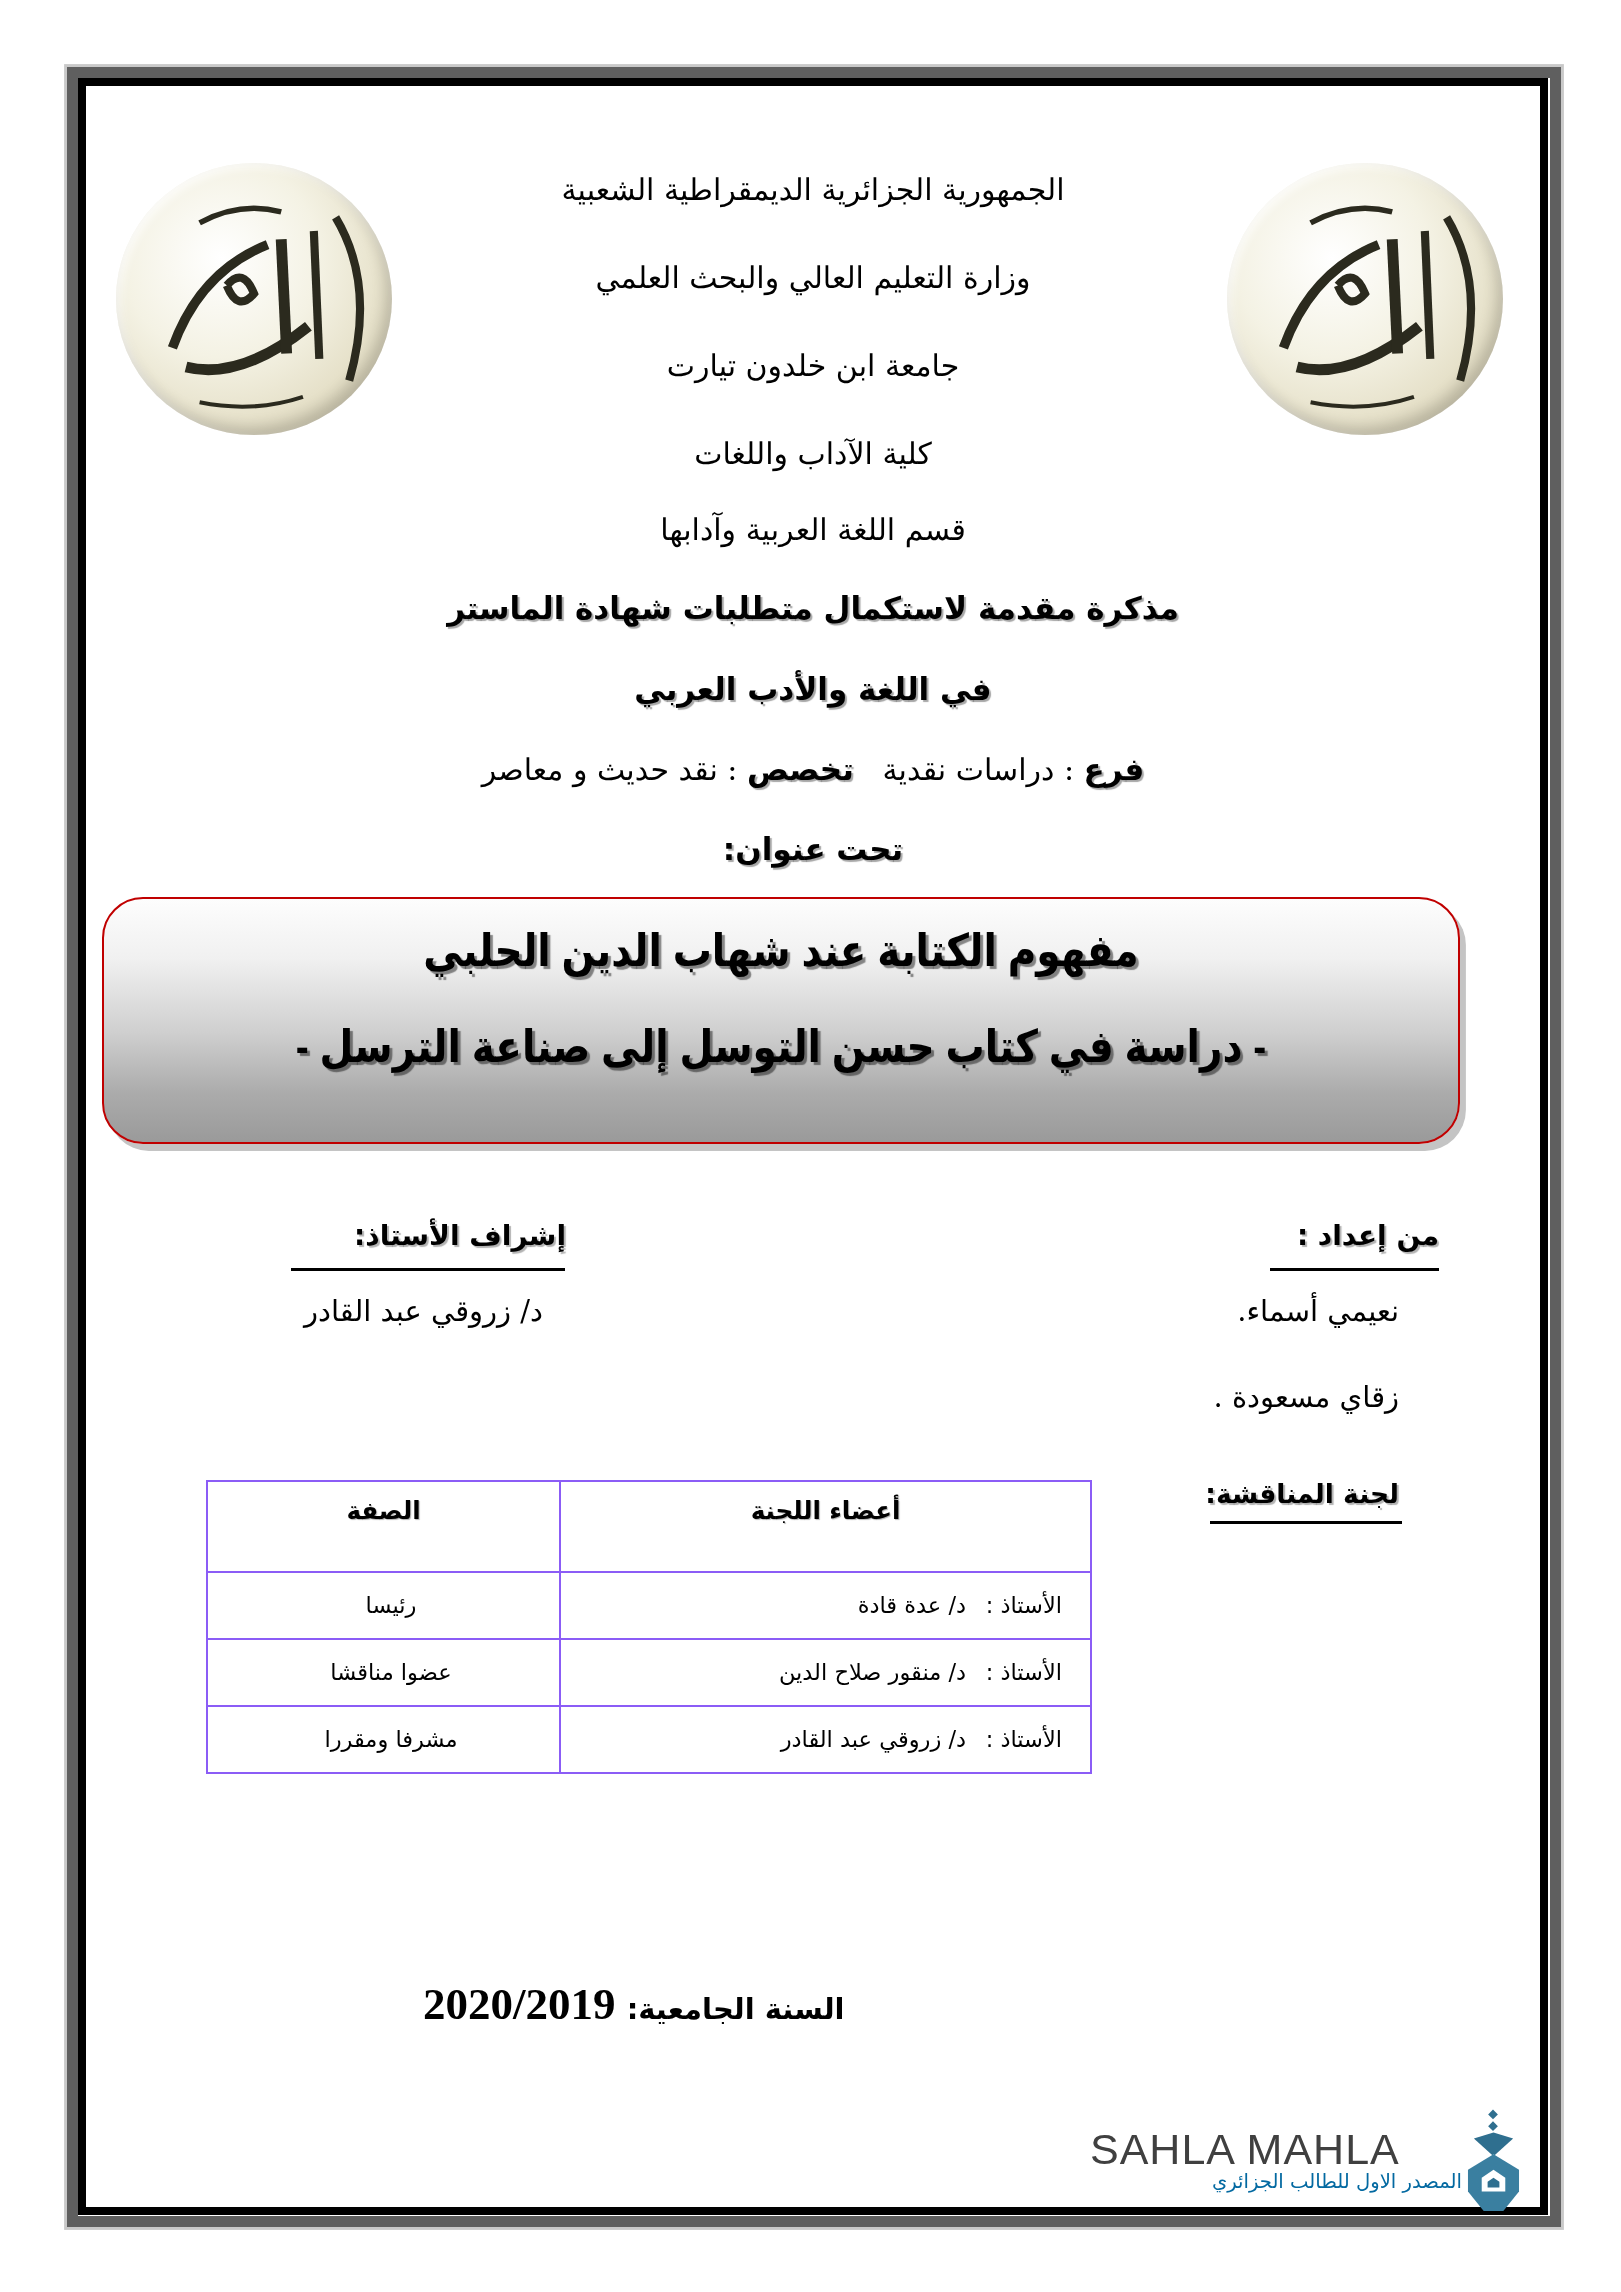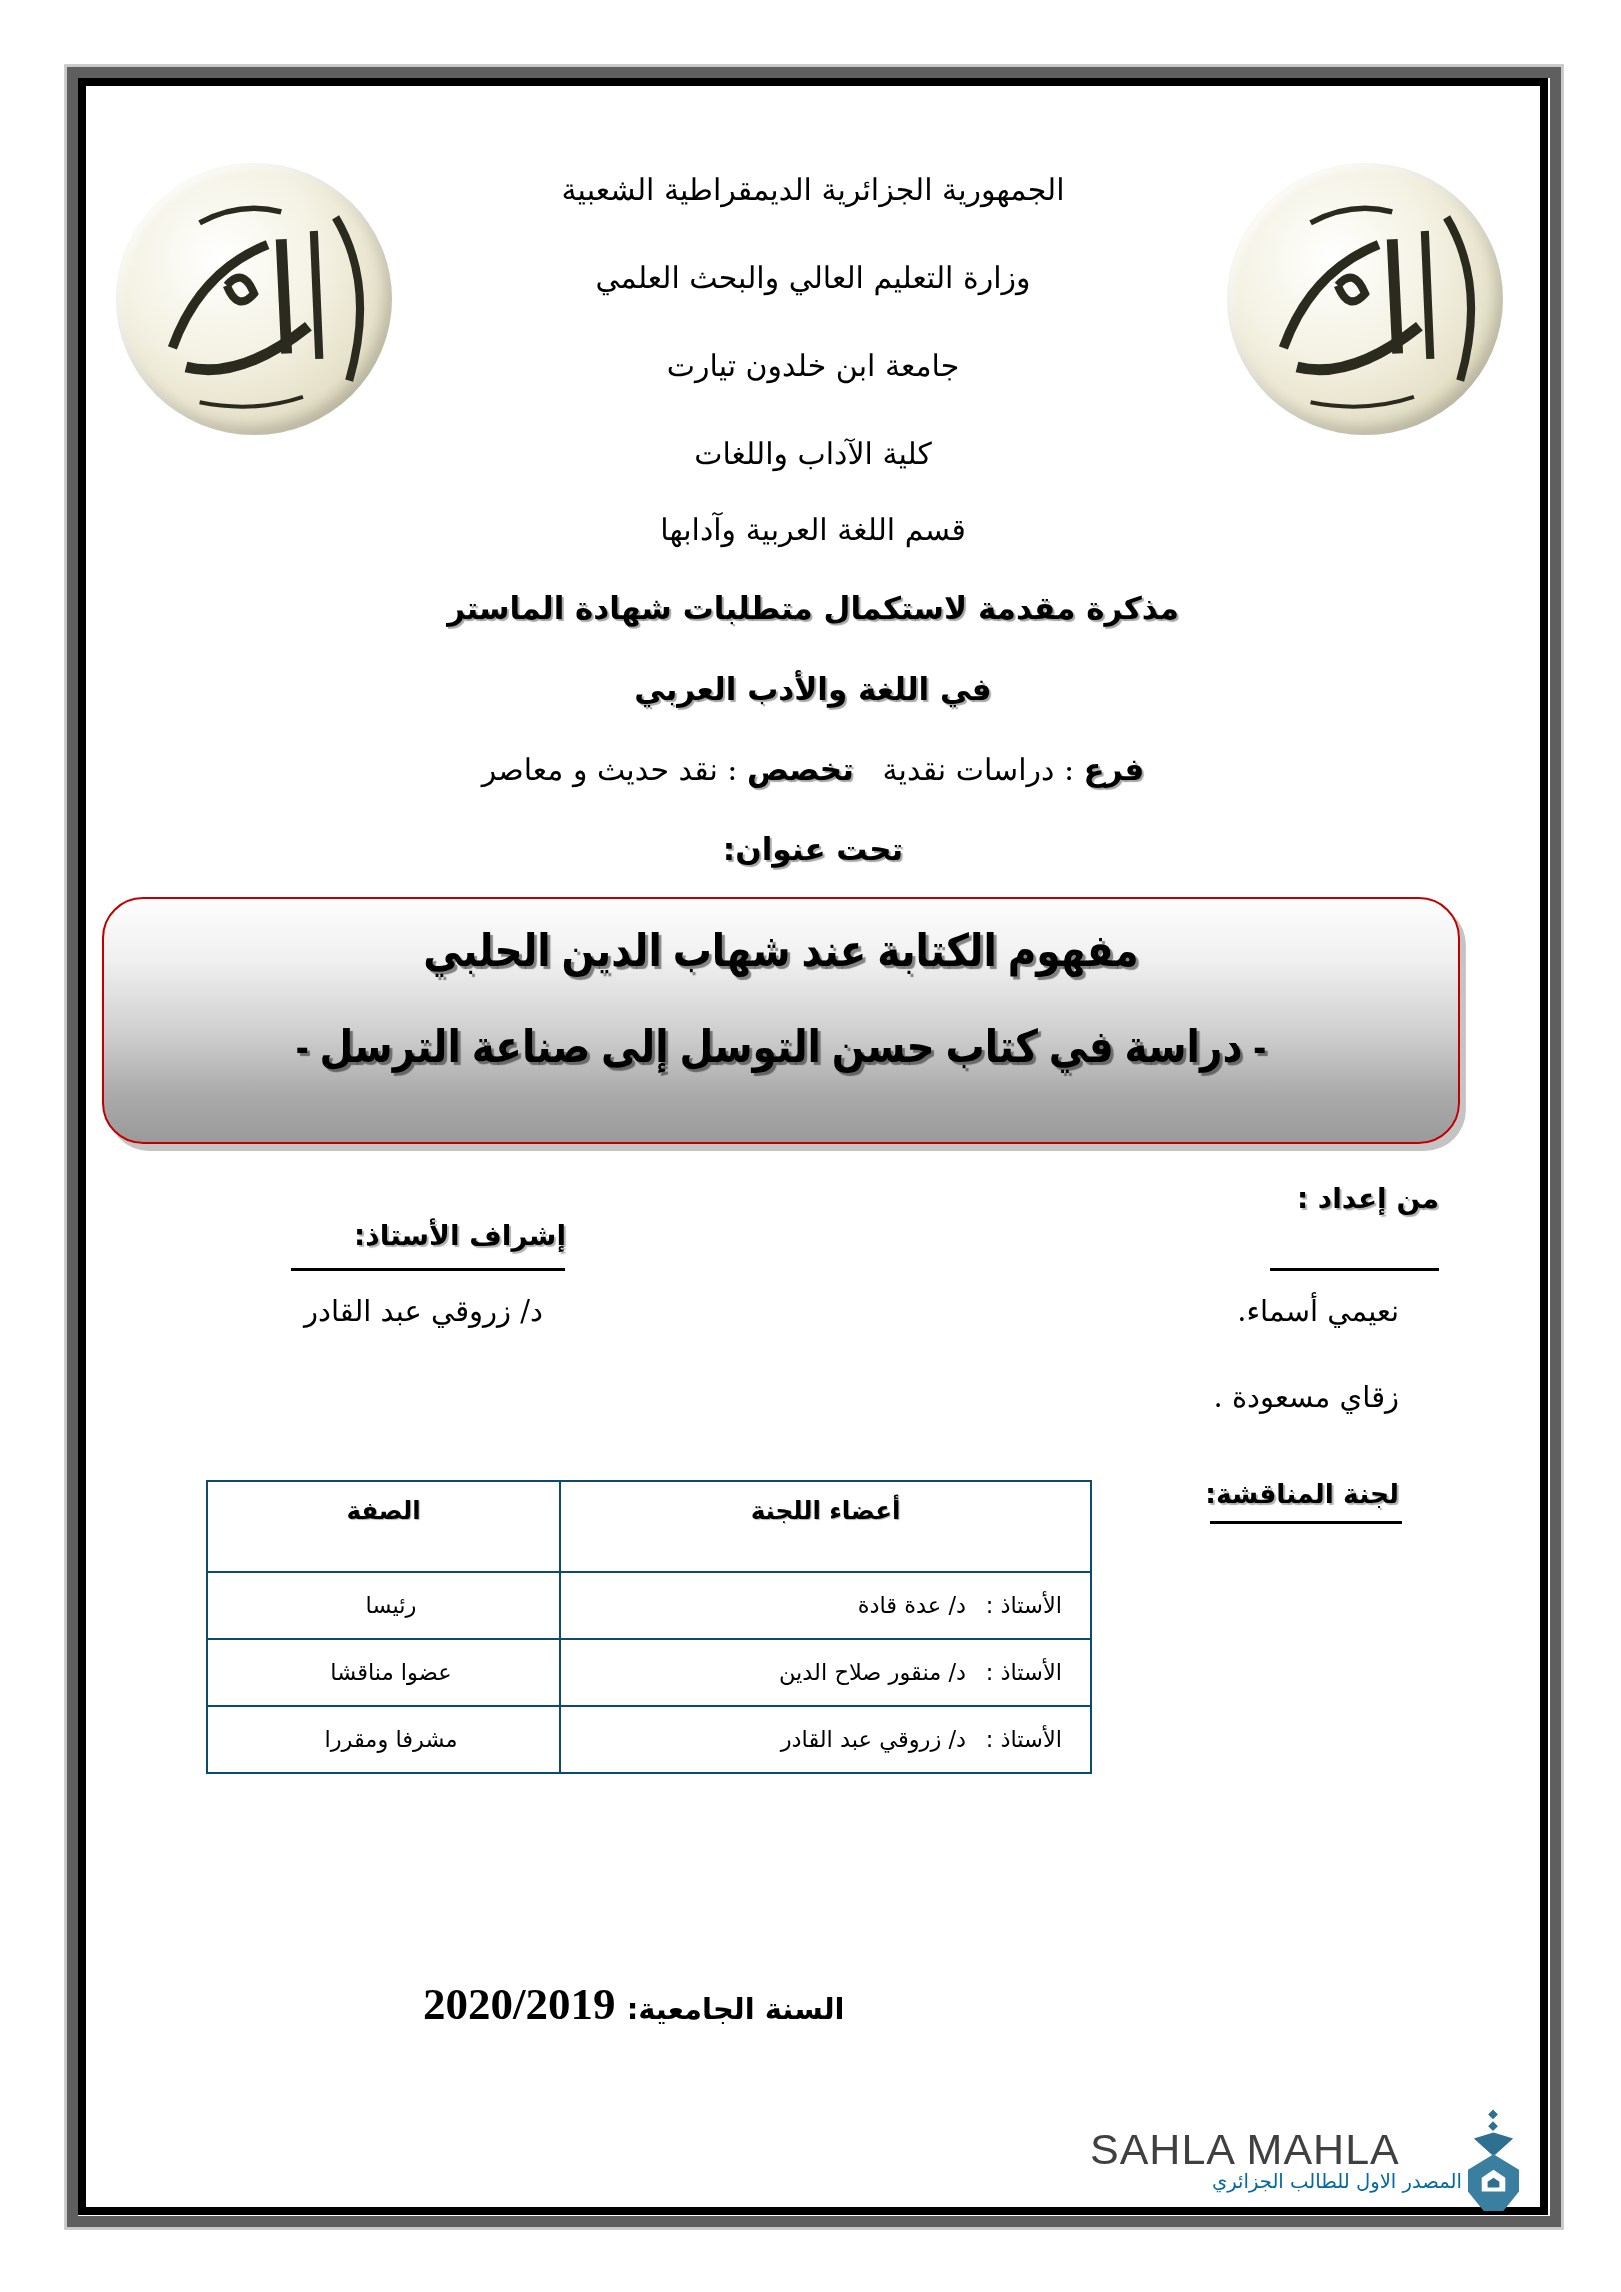--- a/index.html
+++ b/index.html
@@ -35,21 +35,21 @@
                 font-family: "Liberation Sans", "DejaVu Sans", sans-serif; font-weight: bold; font-size: 39px;
                 text-shadow: 2.9px 2.9px 1px rgba(0,0,0,0.45); transform: scaleY(1.15); }
   
   .label { direction: rtl; font-family: "DejaVu Sans", "Liberation Sans", sans-serif; font-weight: bold;
            font-size: 28px; text-shadow: 2px 2px 1px rgba(0,0,0,0.3); }
   .underline { height: 2.9px; background: #000; }
   .name { direction: rtl; font-size: 29px; }
   
   table.committee { position: absolute; left: 206px; top: 1480px; width: 886px; border-collapse: collapse;
                     direction: rtl; }
-  table.committee td, table.committee th { border: 2px solid #0c4a6e; }
+  table.committee td, table.committee th { border: 2px solid #8b5cf6; }
   table.committee th { height: 74px; font-family: "DejaVu Sans", "Liberation Sans", sans-serif;
                        font-weight: bold; font-size: 24.5px; text-shadow: 1px 1px 1px rgba(0,0,0,0.3);
                        vertical-align: top; padding-top: 13.7px; }
   table.committee td { height: 63px; font-family: "DejaVu Sans", "Liberation Sans", sans-serif; font-size: 22.5px; }
   td.member { text-align: right; padding-right: 28px; width: 500px; }
   td.member span.sep { padding: 0 9.8px; }
   td.role { text-align: center; padding-left: 16px; }
   .year { left: 423px; width: 784px; text-align: left; direction: rtl; font-size: 35px; }
   .year .num { font-family: "Liberation Serif", "DejaVu Serif", serif; font-weight: bold; font-size: 45px; }
   .year .lbl { font-family: "DejaVu Sans", "Liberation Sans", sans-serif; font-weight: bold; font-size: 29px; }
@@ -106,21 +106,21 @@
   <span>: نقد حديث و معاصر</span>
 </div>
 
 <div class="abs line bold-line" style="top:831px;">تحت عنوان:</div>
 
 <div class="abs title-box">
   <div class="abs title-line" style="top:29px;">مفهوم الكتابة عند شهاب الدين الحلبي</div>
   <div class="abs title-line" style="top:125px;">- دراسة في كتاب حسن التوسل إلى صناعة الترسل -</div>
 </div>
 
-<div class="abs label" style="right:182px; top:1182px;">من إعداد :</div>
+<div class="abs label" style="right:182px; top:1219px;">من إعداد :</div>
 <div class="abs underline" style="left:1270px; top:1268px; width:169px;"></div>
 <div class="abs name" style="right:222px; top:1294px;">نعيمي أسماء.</div>
 <div class="abs name" style="right:222px; top:1380px;">زقاي مسعودة .</div>
 
 <div class="abs label" style="right:1055px; top:1219px;">إشراف الأستاذ:</div>
 <div class="abs underline" style="left:291px; top:1268px; width:274px;"></div>
 <div class="abs name" style="right:1078px; top:1294px;">د/ زروقي عبد القادر</div>
 
 <div class="abs label" style="right:222px; top:1478px; font-size:26.5px;text-align:right;">لجنة المناقشة:</div>
 <div class="abs underline" style="left:1210px; top:1521px; width:192px;"></div>

